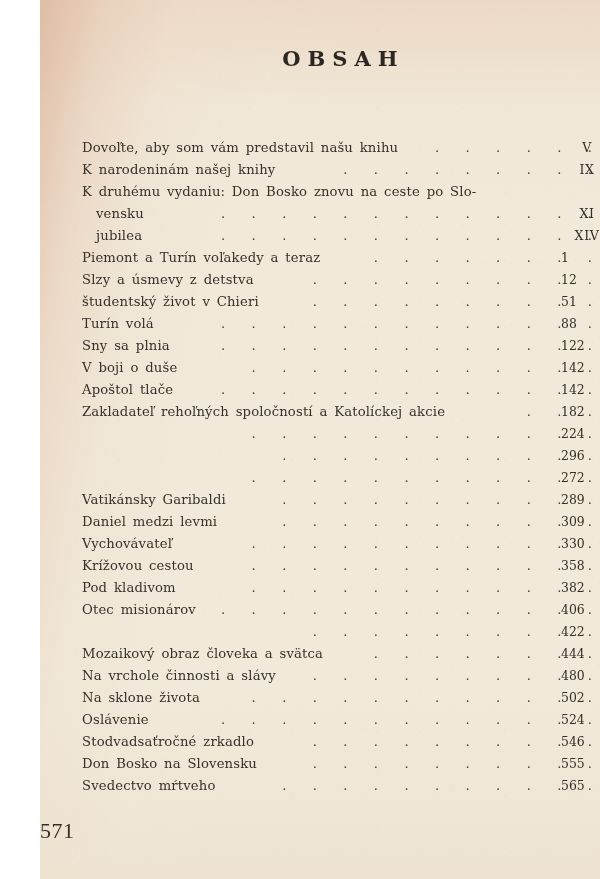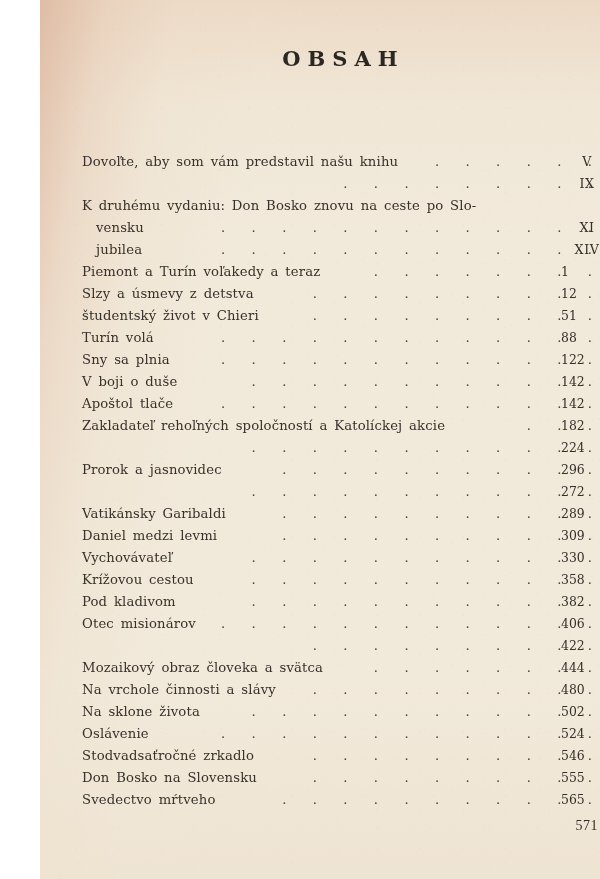--- a/index.html
+++ b/index.html
@@ -62,21 +62,21 @@
     font-family: "DejaVu Serif", serif;
     font-weight: 700;
     font-size: 21px;
     letter-spacing: 7px;
     text-indent: 7px;
     color: #2c2722;
   }
 
   #toc {
     position: absolute;
-    top: 151px;
+    top: 137px;
     left: 42px;
     width: 516px;
   }
 
   .entry {
     position: relative;
     min-height: 22px;
   }
 
   .line {
@@ -137,23 +137,22 @@
     text-align: center;
     left: 470px;
     width: 70px;
   }
 
   #folio {
     position: absolute;
     left: 0;
     top: 818px;
     width: 558px;
-    text-align: right;
     font-family: "Liberation Serif", serif;
-    font-size: 14px;
+    font-size: 22px;
     color: #342f29;
     letter-spacing: 0.5px;
   }
 </style>
 </head>
 <body>
 
 <div id="page">
   <div id="grain"></div>
 
@@ -162,20 +161,21 @@
   <div id="toc">
       <div class="entry">
         <div class="line">
           <span class="title-text">Dovoľte, aby som vám predstavil našu knihu</span>
           <span class="leader" style="left: 330px; width: 180px;"><span style="letter-spacing: 0px;">.  .  .  .  .  .</span></span>
           <span class="pageno roman">V</span>
         </div>
       </div>
       <div class="entry">
         <div class="line">
+          <span class="title-text">K narodeninám našej knihy</span>
           <span class="leader" style="left: 218px; width: 292px;"><span style="letter-spacing: 0px;">.  .  .  .  .  .  .  .  .</span></span>
           <span class="pageno roman">IX</span>
         </div>
       </div>
       <div class="entry">
         <div class="line">
           <span class="title-text">K druhému vydaniu: Don Bosko znovu na ceste po Slo-</span>
         </div>
         <div class="line cont">
           <span class="title-text">vensku</span>
@@ -247,21 +247,20 @@
         </div>
       </div>
       <div class="entry">
         <div class="line">
           <span class="leader" style="left: 122px; width: 388px;"><span style="letter-spacing: 0px;">.  .  .  .  .  .  .  .  .  .  .  .</span></span>
           <span class="pageno">224</span>
         </div>
       </div>
       <div class="entry">
         <div class="line">
-          <span class="title-text">Prorok a jasnovidec</span>
           <span class="leader" style="left: 168px; width: 342px;"><span style="letter-spacing: 0px;">.  .  .  .  .  .  .  .  .  .  .</span></span>
           <span class="pageno">296</span>
         </div>
       </div>
       <div class="entry">
         <div class="line">
           <span class="leader" style="left: 122px; width: 388px;"><span style="letter-spacing: 0px;">.  .  .  .  .  .  .  .  .  .  .  .</span></span>
           <span class="pageno">272</span>
         </div>
       </div>

